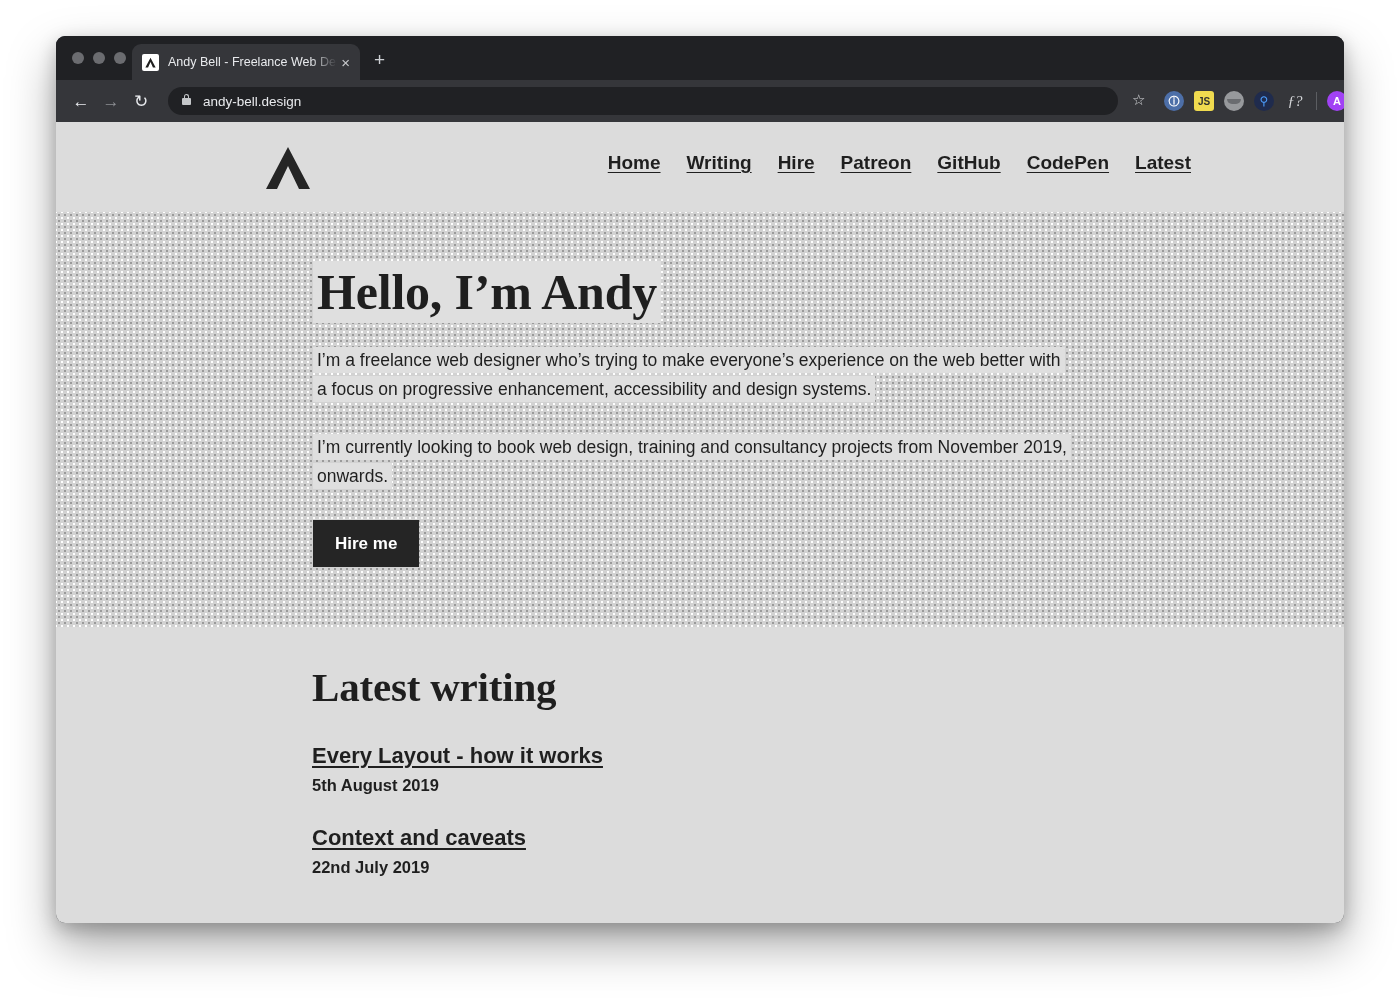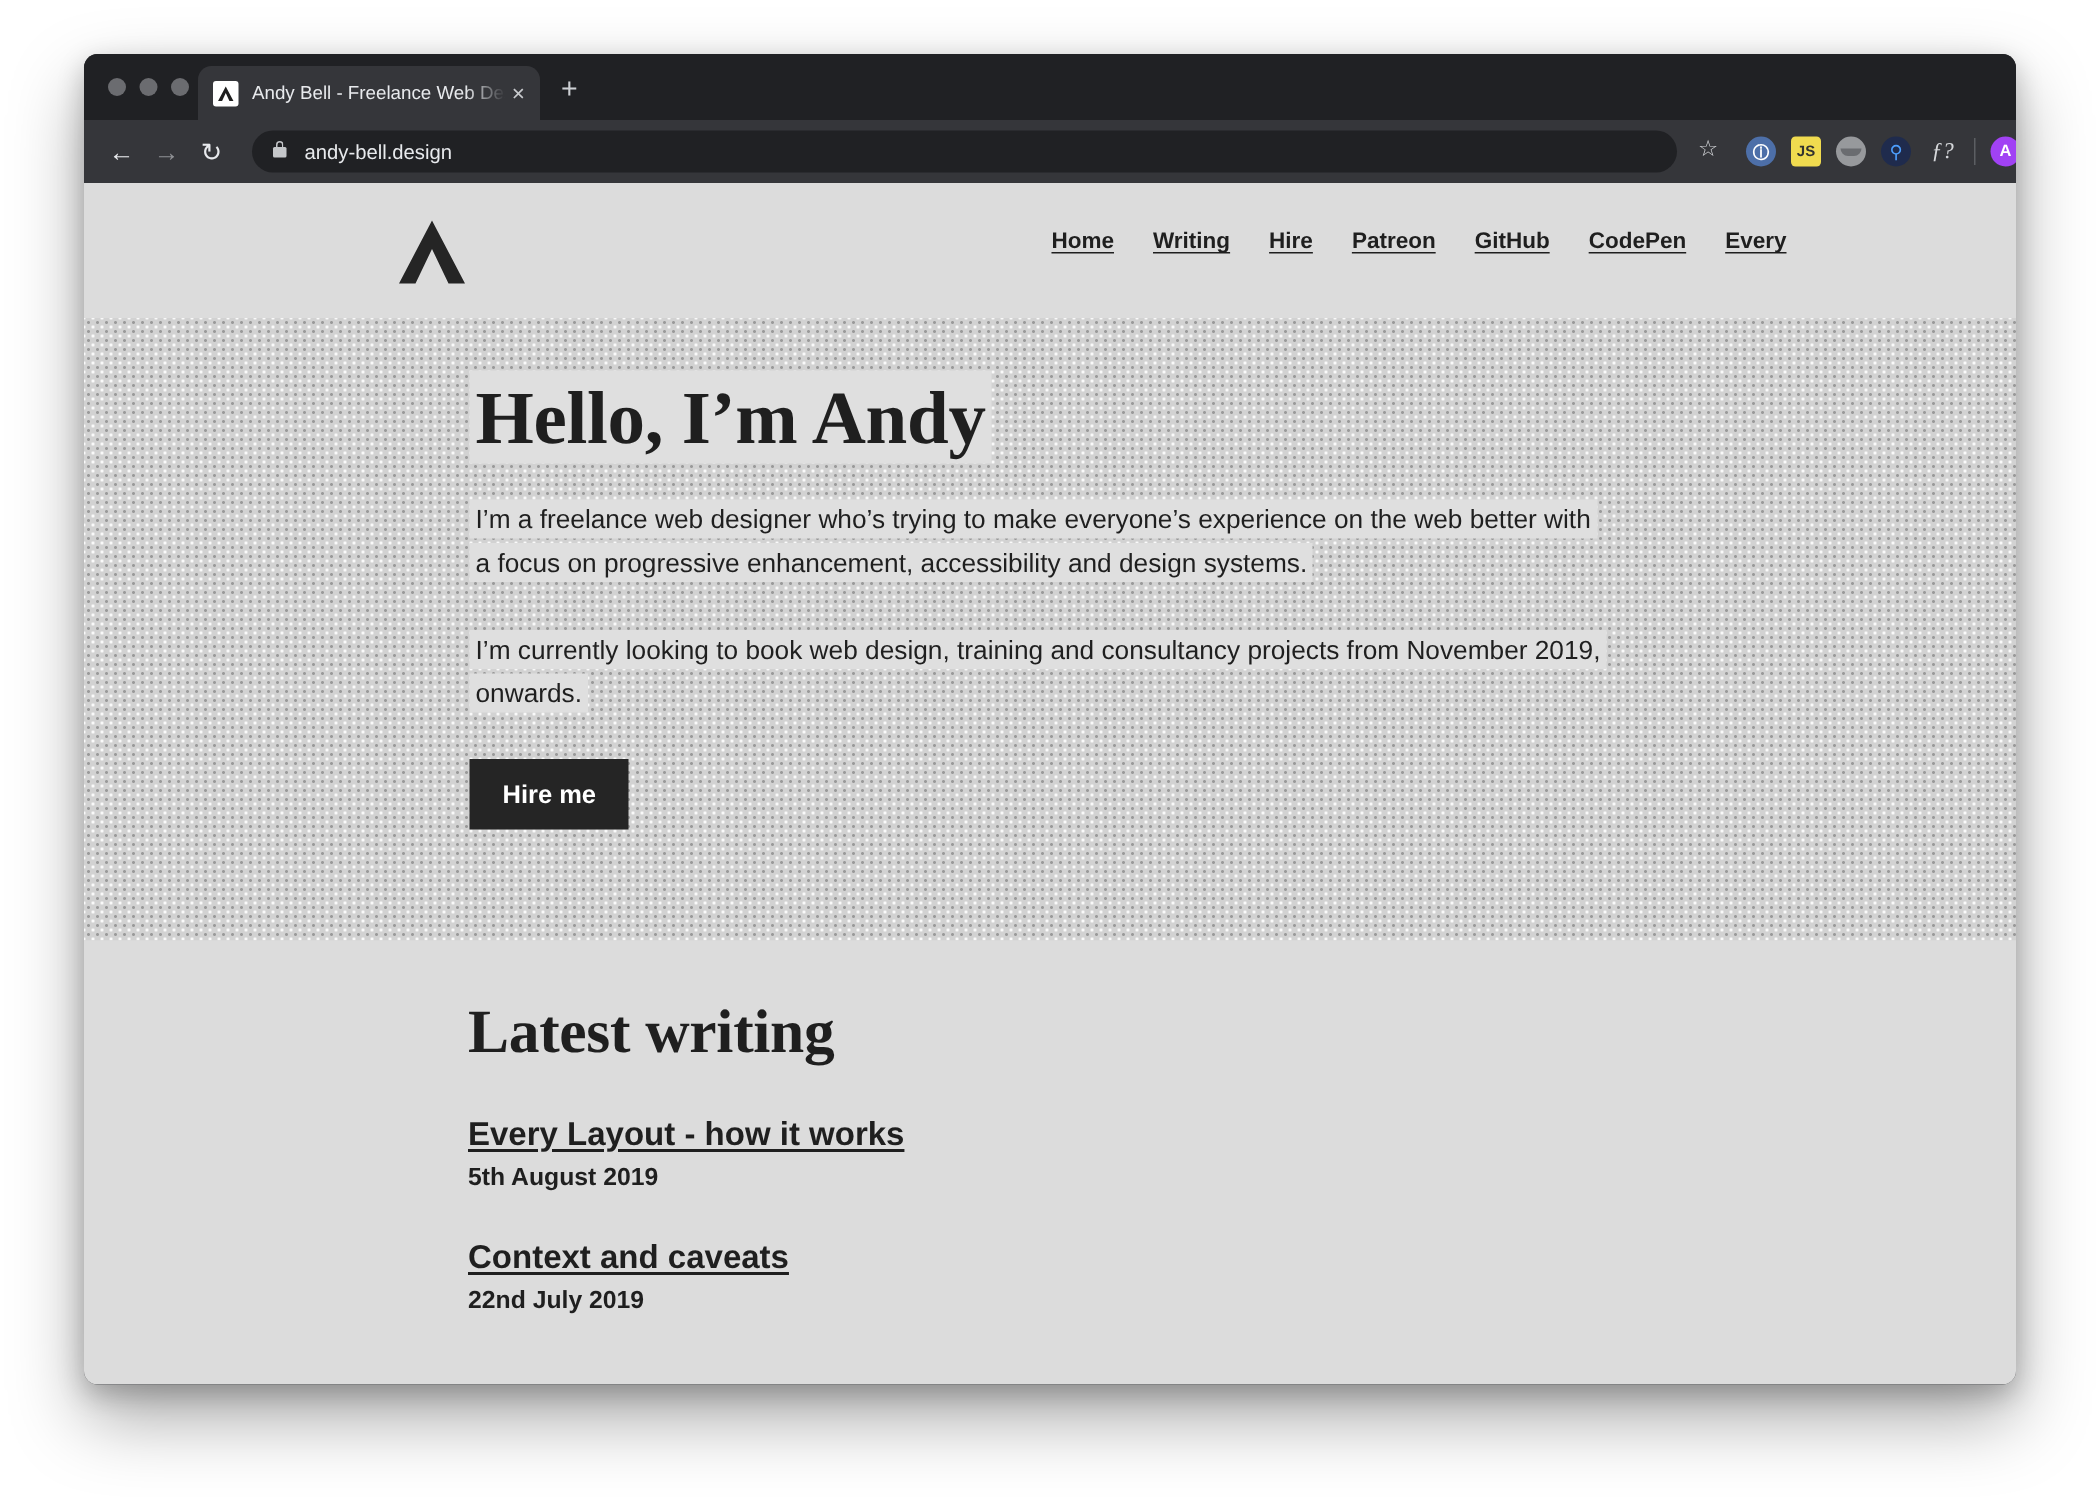--- a/index.html
+++ b/index.html
@@ -248,42 +248,42 @@
   }
   .site-nav {
     position: absolute;
     right: 153px;
     top: 30px;
     display: flex;
     gap: 26px;
   }
   .site-nav a {
     color: #1f1f1f;
-    font-size: 15px;
+    font-size: 19px;
     font-weight: bold;
     text-decoration: underline;
     text-underline-offset: 3px;
     white-space: nowrap;
   }
 
   
   .hero {
     position: relative;
     height: 415px;
     background-color: #d2d2d2;
     background-image:
       radial-gradient(#9a9a9a 0.9px, transparent 1px),
       radial-gradient(#ffffff 0.9px, transparent 1px);
     background-size: 6px 6px, 6px 6px;
     background-position: 0 0, 3px 3px;
   }
   .hero-inner {
     position: absolute;
     left: 257px;
-    top: 38px;
+    top: 52px;
     width: 760px;
   }
   .hero h1 {
     margin: 0;
     font-family: "Liberation Serif", serif;
     font-size: 50px;
     font-weight: bold;
     line-height: 1.12;
     color: #1f1f1f;
     letter-spacing: -0.2px;
@@ -405,21 +405,21 @@
           <path d="M23 1 L45 43 L34 43 L23 20 L12 43 L1 43 Z" fill="#252525"></path>
         </svg>
       </div>
       <nav class="site-nav">
         <a href="#">Home</a>
         <a href="#">Writing</a>
         <a href="#">Hire</a>
         <a href="#">Patreon</a>
         <a href="#">GitHub</a>
         <a href="#">CodePen</a>
-        <a href="#">Every</a>
+        <a href="#">Latest</a>
       </nav>
     </div>
 
     <div class="hero">
       <div class="hero-inner">
         <h1><span>Hello, I’m Andy</span></h1>
         <p class="p1"><span>I’m a freelance web designer who’s trying to make everyone’s experience on the web better with a focus on progressive enhancement, accessibility and design systems.</span></p>
         <p class="p2"><span>I’m currently looking to book web design, training and consultancy projects from November 2019, onwards.</span></p>
         <a class="hire" href="#">Hire me</a>
       </div>

